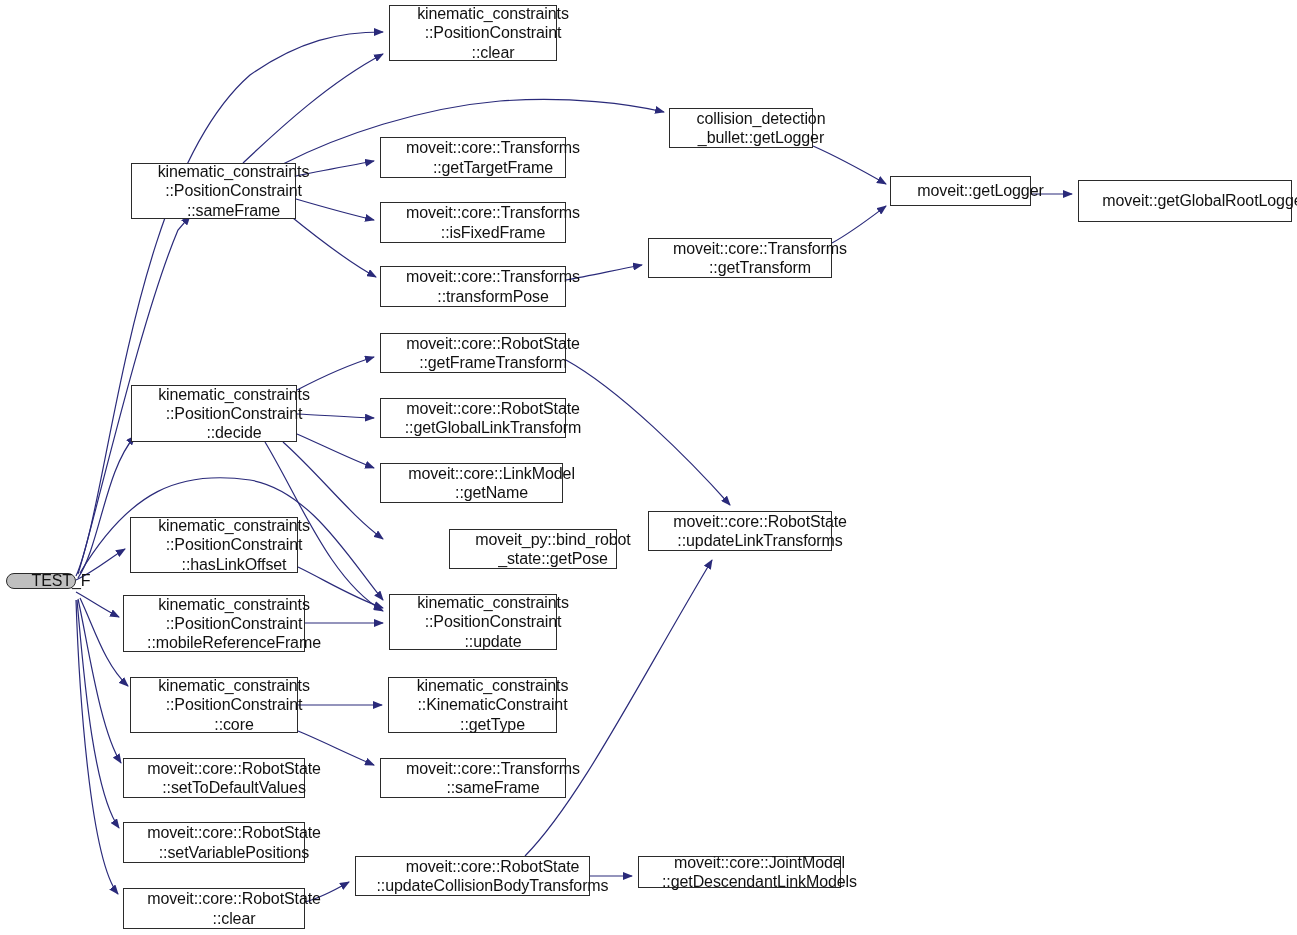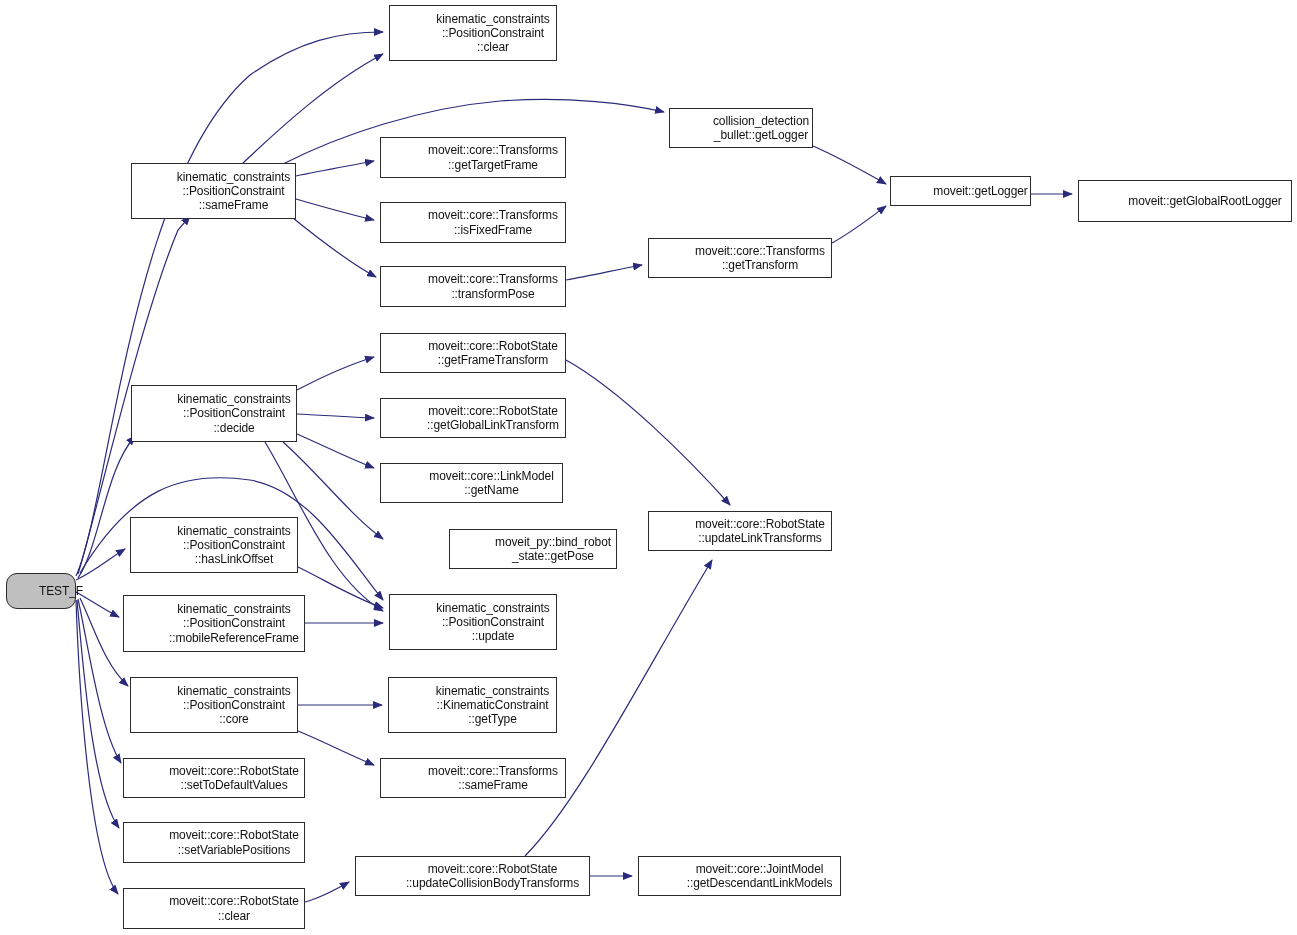--- a/index.html
+++ b/index.html
@@ -25,21 +25,21 @@
     position: absolute;
     box-sizing: border-box;
     border: 1px solid #2b2b2b;
     background: #ffffff;
     color: #111111;
     display: flex;
     flex-direction: column;
     align-items: center;
     justify-content: center;
     text-align: center;
-    font-size: 12px;
+    font-size: 16px;
     line-height: 1.19;
     white-space: pre;
     letter-spacing: -0.1px;
     overflow: visible;
     padding-left: 40px;
   }
   .node.root {
     background: #bfbfbf;
     border-color: #2b2b2b;
   }
@@ -84,21 +84,21 @@
         <path d="M 80,573 C 130,490 180,470 250,480 C 310,490 350,560 383,600" fill="none" stroke="#2a2a7a" stroke-width="1.2" marker-end="url(#arrowhead)"></path>
         <path d="M 298,705 L 382,705" fill="none" stroke="#2a2a7a" stroke-width="1.2" marker-end="url(#arrowhead)"></path>
         <path d="M 298,731 C 320,740 350,755 374,765" fill="none" stroke="#2a2a7a" stroke-width="1.2" marker-end="url(#arrowhead)"></path>
         <path d="M 305,902 C 320,898 335,890 349,882" fill="none" stroke="#2a2a7a" stroke-width="1.2" marker-end="url(#arrowhead)"></path>
         <path d="M 590,876 L 632,876" fill="none" stroke="#2a2a7a" stroke-width="1.2" marker-end="url(#arrowhead)"></path>
         <path d="M 525,856 C 580,800 640,680 712,560" fill="none" stroke="#2a2a7a" stroke-width="1.2" marker-end="url(#arrowhead)"></path>
         <path d="M 566,360 C 620,390 690,460 730,505" fill="none" stroke="#2a2a7a" stroke-width="1.2" marker-end="url(#arrowhead)"></path>
       </g>
   </svg>
   <div id="nodes-group">
-      <div class="node root" title="TEST_F" style="left: 6px; top: 573px; width: 70px; height: 36px; border-radius: 11px;"><span class="line">TEST_F</span></div>
+      <div class="node root" title="TEST_F" style="left: 6px; top: 573px; width: 70px; height: 16px; border-radius: 11px;"><span class="line">TEST_F</span></div>
       <div class="node" title="kinematic_constraints::PositionConstraint::clear" style="left: 389px; top: 5px; width: 168px; height: 56px;"><span class="line">kinematic_constraints</span><span class="line">::PositionConstraint</span><span class="line">::clear</span></div>
       <div class="node" title="kinematic_constraints::PositionConstraint::configure" style="left: 131px; top: 163px; width: 165px; height: 56px;"><span class="line">kinematic_constraints</span><span class="line">::PositionConstraint</span><span class="line">::sameFrame</span></div>
       <div class="node" title="moveit::core::Transforms::getTargetFrame" style="left: 380px; top: 137px; width: 186px; height: 41px;"><span class="line">moveit::core::Transforms</span><span class="line">::getTargetFrame</span></div>
       <div class="node" title="moveit::core::Transforms::isFixedFrame" style="left: 380px; top: 202px; width: 186px; height: 41px;"><span class="line">moveit::core::Transforms</span><span class="line">::isFixedFrame</span></div>
       <div class="node" title="moveit::core::Transforms::transformPose" style="left: 380px; top: 266px; width: 186px; height: 41px;"><span class="line">moveit::core::Transforms</span><span class="line">::transformPose</span></div>
       <div class="node" title="collision_detection_bullet::getLogger" style="left: 669px; top: 108px; width: 144px; height: 40px;"><span class="line">collision_detection</span><span class="line">_bullet::getLogger</span></div>
       <div class="node" title="moveit::core::Transforms::getTransform" style="left: 648px; top: 238px; width: 184px; height: 40px;"><span class="line">moveit::core::Transforms</span><span class="line">::getTransform</span></div>
       <div class="node" title="moveit::getLogger" style="left: 890px; top: 176px; width: 141px; height: 30px;"><span class="line">moveit::getLogger</span></div>
       <div class="node" title="moveit::getGlobalRootLogger" style="left: 1078px; top: 180px; width: 214px; height: 42px;"><span class="line">moveit::getGlobalRootLogger</span></div>
       <div class="node" title="kinematic_constraints::PositionConstraint::decide" style="left: 131px; top: 385px; width: 166px; height: 57px;"><span class="line">kinematic_constraints</span><span class="line">::PositionConstraint</span><span class="line">::decide</span></div>
@@ -110,15 +110,15 @@
       <div class="node" title="kinematic_constraints::PositionConstraint::hasLinkOffset" style="left: 130px; top: 517px; width: 168px; height: 56px;"><span class="line">kinematic_constraints</span><span class="line">::PositionConstraint</span><span class="line">::hasLinkOffset</span></div>
       <div class="node" title="kinematic_constraints::PositionConstraint::mobileReferenceFrame" style="left: 123px; top: 595px; width: 182px; height: 57px;"><span class="line">kinematic_constraints</span><span class="line">::PositionConstraint</span><span class="line">::mobileReferenceFrame</span></div>
       <div class="node" title="kinematic_constraints::PositionConstraint::equal" style="left: 130px; top: 677px; width: 168px; height: 56px;"><span class="line">kinematic_constraints</span><span class="line">::PositionConstraint</span><span class="line">::core</span></div>
       <div class="node" title="kinematic_constraints::KinematicConstraint::getType" style="left: 388px; top: 677px; width: 169px; height: 56px;"><span class="line">kinematic_constraints</span><span class="line">::KinematicConstraint</span><span class="line">::getType</span></div>
       <div class="node" title="moveit::core::RobotState::setToDefaultValues" style="left: 123px; top: 758px; width: 182px; height: 40px;"><span class="line">moveit::core::RobotState</span><span class="line">::setToDefaultValues</span></div>
       <div class="node" title="moveit::core::Transforms::sameFrame" style="left: 380px; top: 758px; width: 186px; height: 40px;"><span class="line">moveit::core::Transforms</span><span class="line">::sameFrame</span></div>
       <div class="node" title="moveit::core::RobotState::setVariablePositions" style="left: 123px; top: 822px; width: 182px; height: 41px;"><span class="line">moveit::core::RobotState</span><span class="line">::setVariablePositions</span></div>
       <div class="node" title="moveit::core::RobotState::update" style="left: 123px; top: 888px; width: 182px; height: 41px;"><span class="line">moveit::core::RobotState</span><span class="line">::clear</span></div>
       <div class="node" title="moveit::core::RobotState::updateLinkTransforms" style="left: 648px; top: 511px; width: 184px; height: 40px;"><span class="line">moveit::core::RobotState</span><span class="line">::updateLinkTransforms</span></div>
       <div class="node" title="moveit::core::RobotState::updateCollisionBodyTransforms" style="left: 355px; top: 856px; width: 235px; height: 40px;"><span class="line">moveit::core::RobotState</span><span class="line">::updateCollisionBodyTransforms</span></div>
-      <div class="node" title="moveit::core::JointModel::getDescendantLinkModels" style="left: 638px; top: 856px; width: 203px; height: 40px;"><span class="line">moveit::core::JointModel</span><span class="line">::getDescendantLinkModels</span></div>
+      <div class="node" title="moveit::core::JointModel::getDescendantLinkModels" style="left: 638px; top: 856px; width: 203px; height: 32px;"><span class="line">moveit::core::JointModel</span><span class="line">::getDescendantLinkModels</span></div>
     </div>
 </div>
 
 </body></html>

